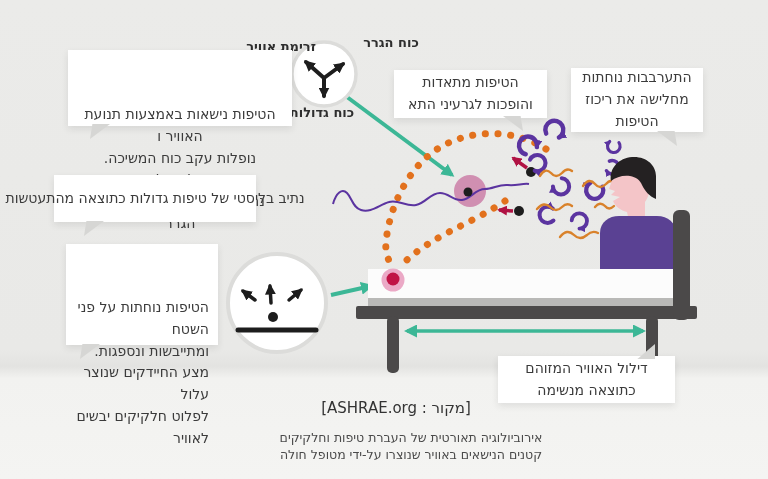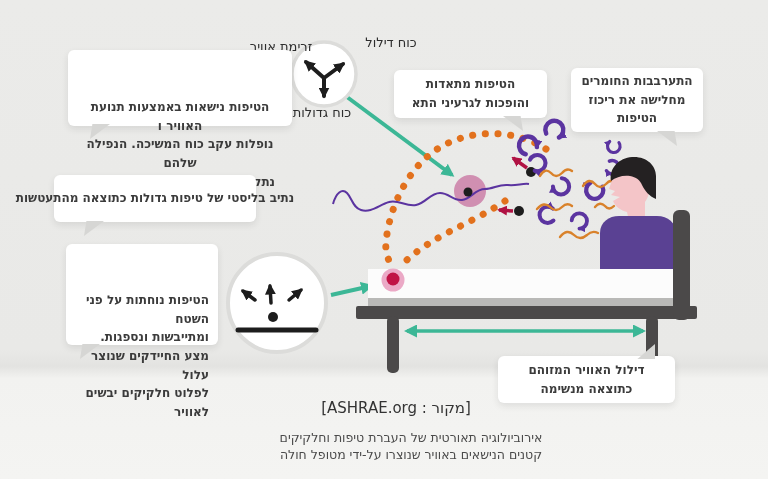--- a/index.html
+++ b/index.html
@@ -4,26 +4,26 @@
 <style>
   html,body{margin:0;padding:0;background:#ddd;}
   #stage{
     position:relative;width:768px;height:479px;overflow:hidden;
     font-family:"DejaVu Sans","Liberation Sans",sans-serif;
     background:linear-gradient(180deg,#ebebe9 0%,#e9e9e7 73%,#e3e3e1 76.5%,#f2f2f0 79%,#f4f4f2 100%);
   }
   #scene-svg{position:absolute;inset:0;z-index:1;}
   .lbl{
     position:absolute;z-index:2;color:#2e2e2e;font-size:13px;line-height:1.1;
-    text-align:center;direction:rtl;white-space:nowrap;
+    text-align:center;direction:rtl;white-space:nowrap;font-weight:bold;
   }
   .bubble{
-    position:absolute;z-index:3;background:#fff;border-radius:6px;
-    box-shadow:0 3px 7px rgba(40,40,40,.10);color:#3b3b3b;font-size:12px;
-    line-height:1.55;direction:rtl;box-sizing:border-box;white-space:pre-line;font-weight:bold;
+    position:absolute;z-index:3;background:#fff;border-radius:0;
+    box-shadow:0 3px 7px rgba(40,40,40,.10);color:#3b3b3b;font-size:14px;
+    line-height:1.55;direction:rtl;box-sizing:border-box;white-space:pre-line;
   }
   .bubble.flexc{display:flex;align-items:center;justify-content:center;text-align:center;}
   .tail{position:absolute;width:20px;height:15px;background:#d6d6d4;z-index:-1;}
   .tail.dl{clip-path:polygon(0 100%,12% 0,100% 0);}
   .tail.dr{clip-path:polygon(100% 100%,0 0,88% 0);}
   .tail.ur{clip-path:polygon(100% 0,12% 100%,100% 100%);}
   #b-carried{left:68px;top:50px;width:224px;height:76px;padding:11px 13px 0;text-align:center;}
   #b-ballistic{left:54px;top:175px;width:202px;height:47px;white-space:nowrap;}
   #b-landing{left:66px;top:244px;width:152px;height:101px;padding:10px 9px 16px;text-align:right;}
   #b-evaporate{left:394px;top:70px;width:153px;height:48px;}
@@ -134,21 +134,21 @@
       <circle cx="277" cy="303" r="49" fill="#ffffff" stroke="#dcdcda" stroke-width="4"></circle>
       <line x1="238" y1="330" x2="316" y2="330" stroke="#1d1d1d" stroke-width="5" stroke-linecap="round"></line>
       <circle cx="273" cy="317" r="5" fill="#1d1d1d"></circle>
       <line x1="271" y1="303" x2="270" y2="286" stroke="#1d1d1d" stroke-width="3.5" stroke-linecap="round" marker-end="url(#ah-black)"></line>
       <line x1="255" y1="300" x2="243" y2="291" stroke="#1d1d1d" stroke-width="3.5" stroke-linecap="round" marker-end="url(#ah-black)"></line>
       <line x1="289" y1="300" x2="301" y2="290" stroke="#1d1d1d" stroke-width="3.5" stroke-linecap="round" marker-end="url(#ah-black)"></line>
     </g>
   </svg>
 
   <div class="lbl" id="lbl-airflow">זרימת אוויר</div>
-  <div class="lbl" id="lbl-drag">כוח דילול</div>
+  <div class="lbl" id="lbl-drag">כוח הגרר</div>
   <div class="lbl" id="lbl-gravity">כוח גדולות</div>
 
   <div class="bubble" id="b-carried">
     <i class="tail dl" style="left:22px;bottom:-13px"></i>
     <span>הטיפות נישאות באמצעות תנועת האוויר ו
 נופלות עקב כוח המשיכה. הנפילה שלהם
 נתקלת בהתנגדות על-ידי כוח הגרר</span>
   </div>
   <div class="bubble flexc" id="b-ballistic">
     <i class="tail dl" style="left:30px;bottom:-14px"></i>
@@ -161,21 +161,21 @@
 מצע החיידקים שנוצר עלול
 לפלוט חלקיקים יבשים לאוויר</span>
   </div>
   <div class="bubble flexc" id="b-evaporate">
     <i class="tail dr" style="right:24px;bottom:-13px"></i>
     <span>הטיפות מתאדות
 והופכות לגרעיני התא</span>
   </div>
   <div class="bubble flexc" id="b-mixing">
     <i class="tail dr" style="right:26px;bottom:-14px"></i>
-    <span>התערבבות החומרים
+    <span>התערבבות נוחתות
 מחלישה את ריכוז הטיפות</span>
   </div>
   <div class="bubble flexc" id="b-dilution">
     <i class="tail ur" style="right:20px;top:-12px"></i>
     <span>דילול האוויר המזוהם
 כתוצאה מנשימה</span>
   </div>
 
   <div id="src">[מקור : ASHRAE.org]</div>
   <div id="cap">אירוביולוגיה תאורטית של העברת טיפות וחלקיקים

